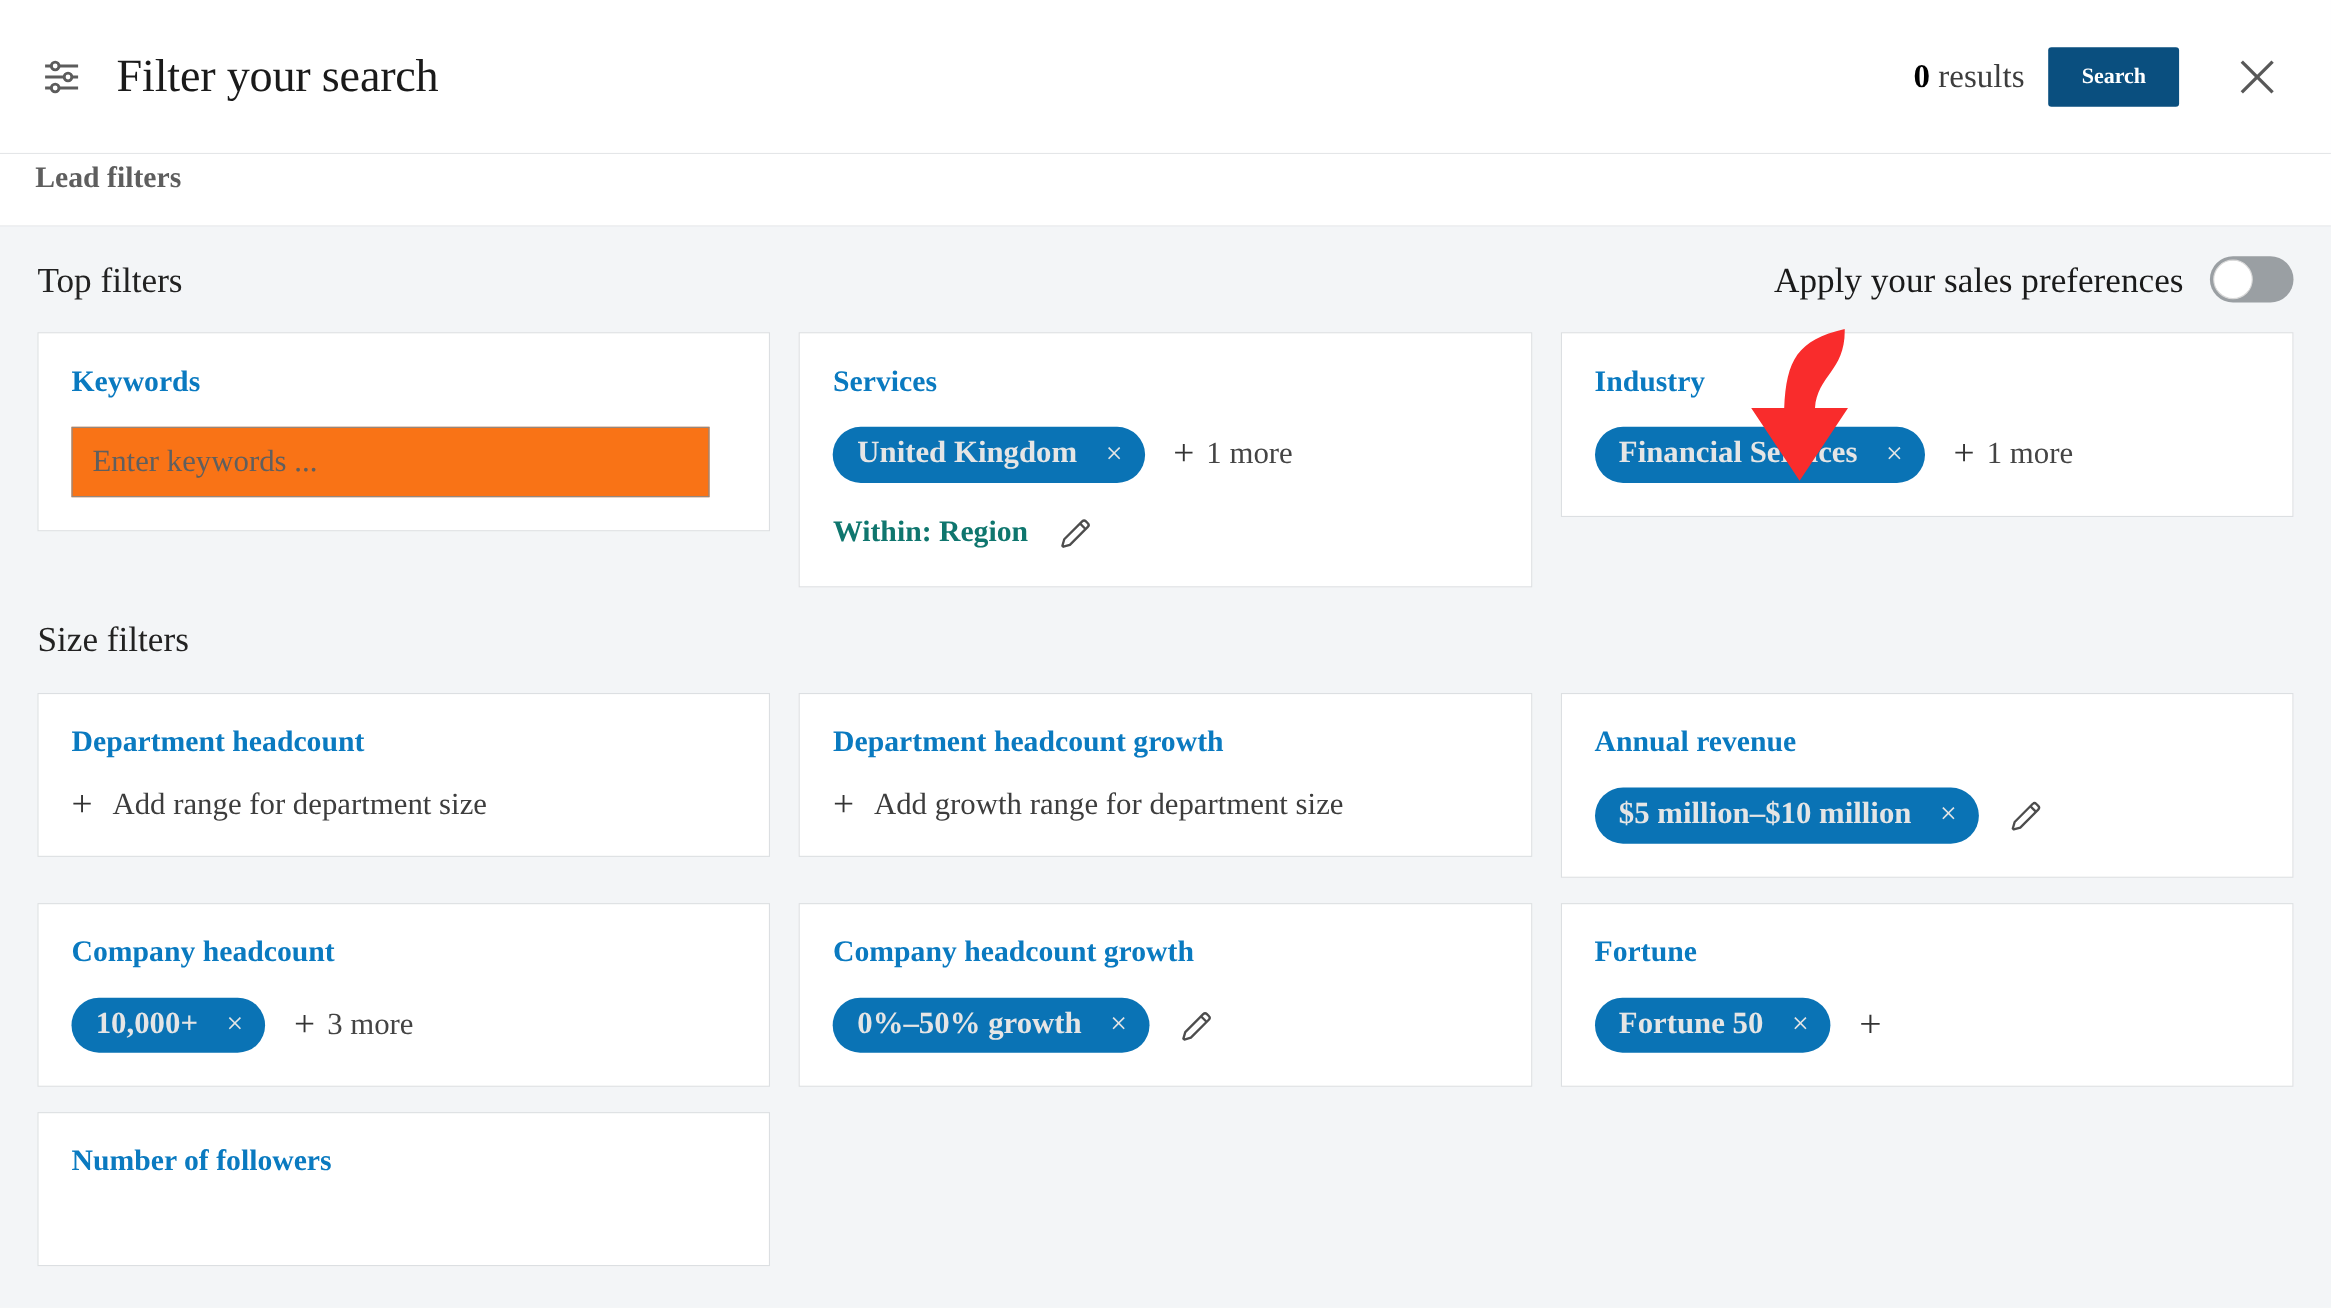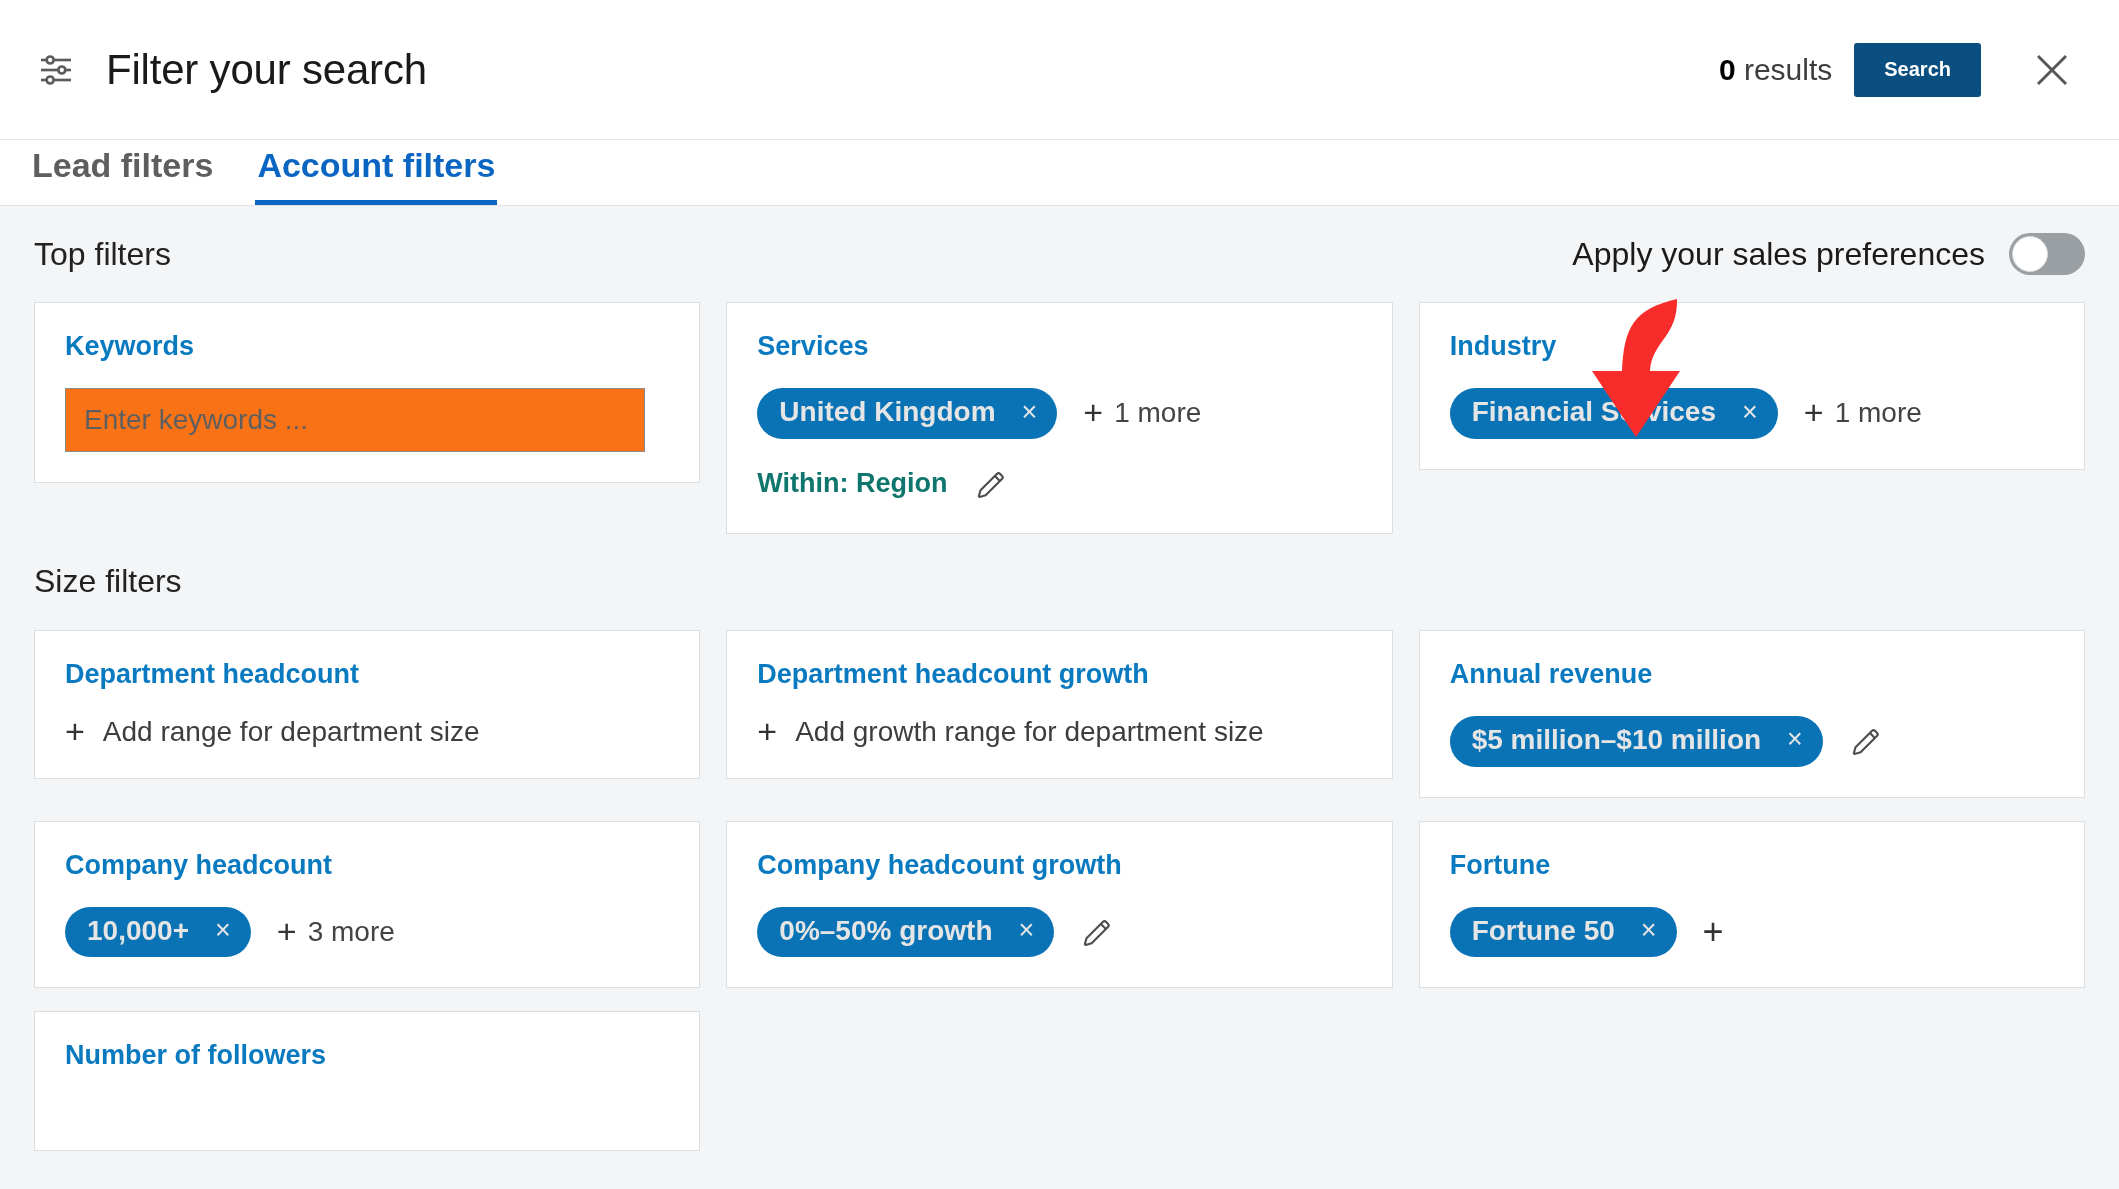--- a/index.html
+++ b/index.html
@@ -9,20 +9,21 @@
     overflow: hidden;
     background: #ffffff;
     font-family: "Liberation Sans", sans-serif;
     -webkit-font-smoothing: antialiased;
   }
   .app {
     position: relative;
     width: 2119px;
     height: 1189px;
     background: #f3f5f7;
+    font-family: Liberation Serif, serif;
   }
 
   
   .header {
     height: 140px;
     background: #ffffff;
     display: flex;
     align-items: center;
     padding: 0 40px 0 34px;
     border-bottom: 1px solid #e4e6e8;
@@ -77,21 +78,21 @@
     display: flex;
     align-items: stretch;
     padding-left: 32px;
     gap: 44px;
     border-bottom: 1px solid #e0e2e4;
   }
   .tab {
     display: flex;
     align-items: flex-start;
     padding-top: 6px;
-    font-size: 34px;
+    font-size: 27px;
     font-weight: 700;
     color: #5e5e5e;
     cursor: pointer;
     position: relative;
     background: none; border: none;
     font-family: inherit;
   }
   .tab.active { color: #0a66c2; }
   .tab.active::after {
     content: "";
@@ -293,21 +294,20 @@
             <line x1="5" y1="5" x2="19" y2="19"></line>
             <line x1="19" y1="5" x2="5" y2="19"></line>
           </g>
         </svg>
       </button>
     </div>
   </div>
 
   <div class="tabs">
     <button class="tab">Lead filters</button>
-    <button class="tab active">Account filters</button>
   </div>
 
   <div class="body">
 
     <div class="section-row">
       <span class="section-title">Top filters</span>
       <div class="prefs">
         <span class="prefs-label">Apply your sales preferences</span>
         <button class="toggle">
           <span class="knob"></span>

